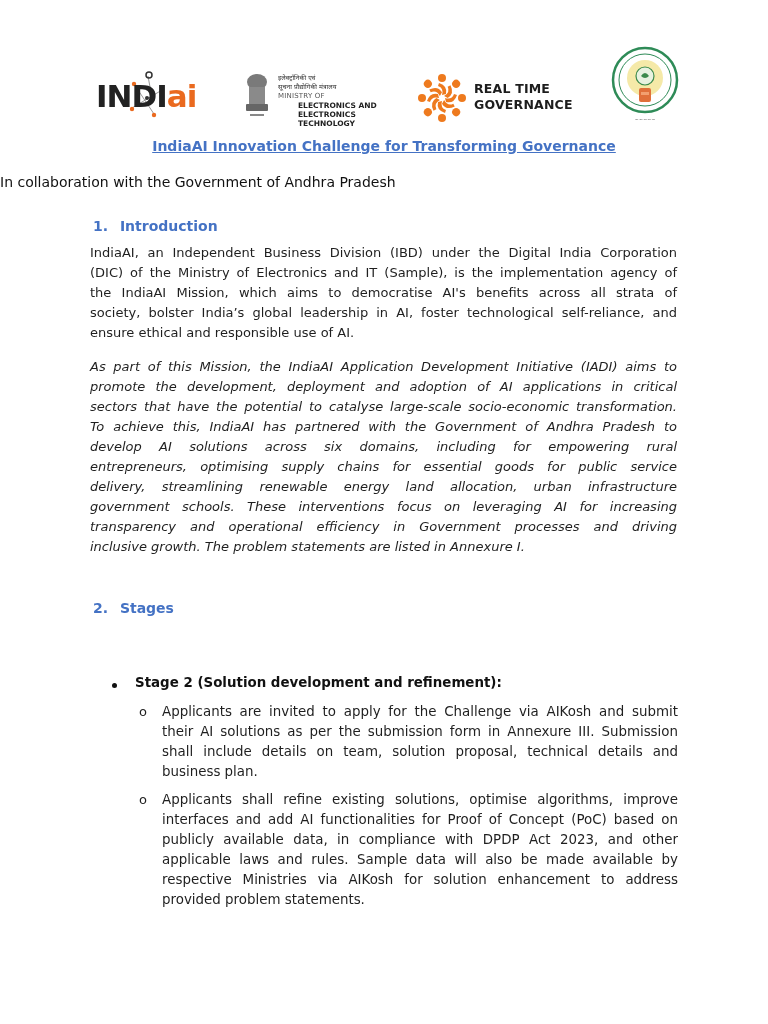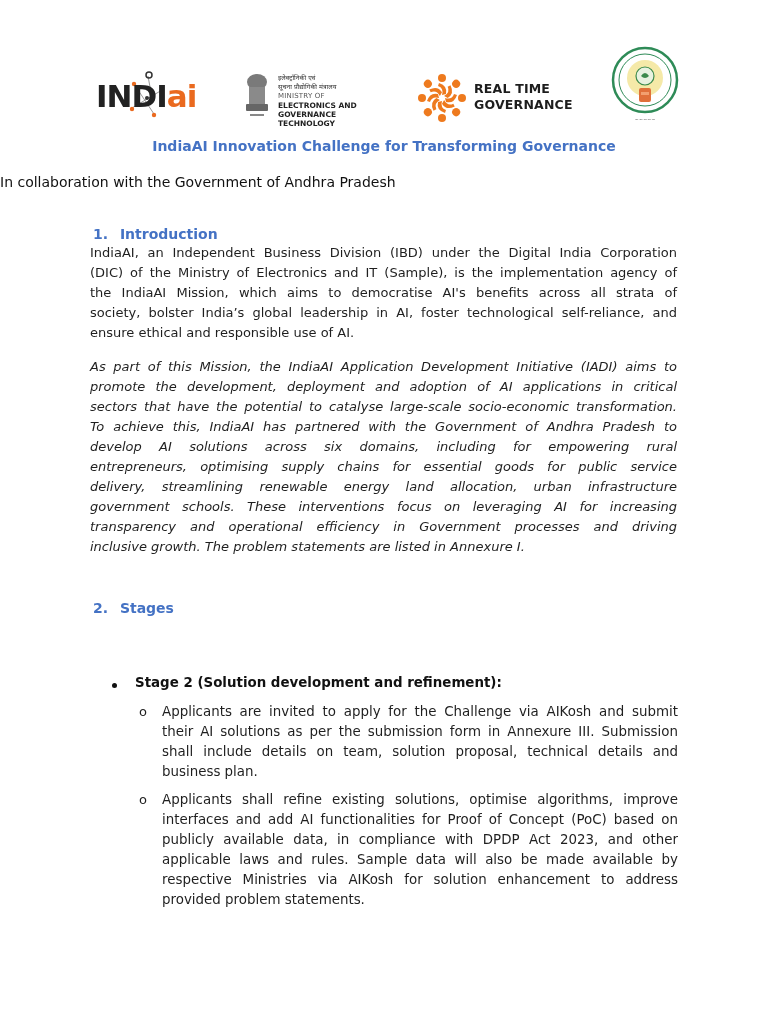--- a/index.html
+++ b/index.html
@@ -13,32 +13,32 @@
     .logo-indiaai .txt { position: absolute; left: 0; top: 8px; font-family: "DejaVu Sans", sans-serif;
       font-weight: bold; font-size: 31px; letter-spacing: -1px; color: #222; }
     .logo-indiaai .txt .ai { color: #ea6a1f; }
     .logo-indiaai svg { position: absolute; left: 0; top: 0; }
 
     .logo-meity { left: 240px; top: 70px; width: 155px; height: 52px; }
     .logo-meity .emblem { position: absolute; left: 0; top: 0; width: 34px; height: 50px; }
     .logo-meity .lines { position: absolute; left: 38px; top: 4px; line-height: 9px; }
     .logo-meity .hindi { font-size: 6.5px; color: #333; display: block; }
     .logo-meity .m1 { font-size: 7px; color: #555; display: block; letter-spacing: 0.2px; }
-    .logo-meity .m2 { font-size: 7.5px; font-weight: bold; color: #222; display: block; }
+    .logo-meity .m2 { font-size: 7.5px; font-weight: bold; color: #222; display: block; margin-left: 20px; }
 
     .logo-rtg { left: 416px; top: 72px; width: 155px; height: 52px; }
     .logo-rtg svg { position: absolute; left: 0; top: 0; }
     .logo-rtg .rtg-text { position: absolute; left: 58px; top: 9px; font-weight: bold; font-size: 12.5px;
       line-height: 16px; color: #1d1d1d; letter-spacing: 0.2px; }
 
     .logo-ap { left: 611px; top: 46px; width: 68px; height: 78px; }
 
     
     .doc-title { position: absolute; left: 0; width: 768px; top: 138px; text-align: center;
-      color: #4472c4; font-weight: bold; font-size: 14px; }
+      color: #4472c4; font-weight: bold; font-size: 14px; text-decoration: underline; }
     .doc-subtitle { position: absolute; left: 0; width: 768px; top: 174px; text-align: left;
       color: #111; font-weight: normal; font-size: 14px; }
 
     .section-heading { position: absolute; left: 93px; color: #4472c4; font-weight: bold; font-size: 14px; }
     .section-heading .num { display: inline-block; width: 22px; }
 
     .para { position: absolute; left: 90px; width: 587px; font-size: 13px; line-height: 20px;
       text-align: justify; color: #1f1f1f; }
     .para-line { display: block; text-align: justify; text-align-last: justify; white-space: nowrap; }
     .para-line.last { text-align-last: left; }
@@ -73,21 +73,21 @@
       <ellipse cx="17" cy="12" rx="10" ry="8" fill="#7a7a7a"></ellipse>
       <rect x="9" y="17" width="16" height="18" fill="#8a8a8a"></rect>
       <rect x="6" y="34" width="22" height="7" rx="1" fill="#666"></rect>
       <rect x="10" y="44" width="14" height="2" fill="#888"></rect>
     </svg>
     <div class="lines">
       <span class="hindi">इलेक्ट्रॉनिकी एवं</span>
       <span class="hindi">सूचना प्रौद्योगिकी मंत्रालय</span>
       <span class="m1">MINISTRY OF</span>
       <span class="m2">ELECTRONICS AND</span>
-      <span class="m2">GOVERNANCE TECHNOLOGY</span>
+      <span class="m2">ELECTRONICS TECHNOLOGY</span>
     </div>
   </div>
 
   <div class="logo logo-rtg">
     <svg width="52" height="52" viewBox="0 0 52 52">
       <g fill="#ee7a1e" transform="translate(26 26)">
         <g>
             <circle cx="0" cy="-20" r="4"></circle>
             <path d="M-3 -15 Q 6 -12 4 -4 L 0 -3 Q 2 -10 -4 -12 Z"></path>
           </g>
@@ -136,21 +136,21 @@
       <path d="M30 30 Q34 24 38 30 Q34 34 30 30 Z" fill="#3c8a4c"></path>
       <rect x="28" y="42" width="12" height="14" rx="2" fill="#e0703a"></rect>
       <rect x="30" y="46" width="8" height="3" fill="#f2a070"></rect>
       <text x="34" y="75" text-anchor="middle" font-size="5" fill="#555" font-family="DejaVu Sans, sans-serif">~~~~~</text>
     </svg>
   </div>
 
   <div class="doc-title">IndiaAI Innovation Challenge for Transforming Governance</div>
   <div class="doc-subtitle">In collaboration with the Government of Andhra Pradesh</div>
 
-  <div class="section-heading" style="top:218px;margin-top:8px;">
+  <div class="section-heading" style="top:218px;">
     <span class="num">1.</span>
     <span>Introduction</span>
   </div>
 
   <div class="para" style="top:243px;">
     <span class="para-line">IndiaAI, an Independent Business Division (IBD) under the Digital India Corporation</span>
     <span class="para-line">(DIC) of the Ministry of Electronics and IT (Sample), is the implementation agency of</span>
     <span class="para-line">the IndiaAI Mission, which aims to democratise AI's benefits across all strata of</span>
     <span class="para-line">society, bolster India’s global leadership in AI, foster technological self-reliance, and</span>
     <span class="para-line last">ensure ethical and responsible use of AI.</span>

